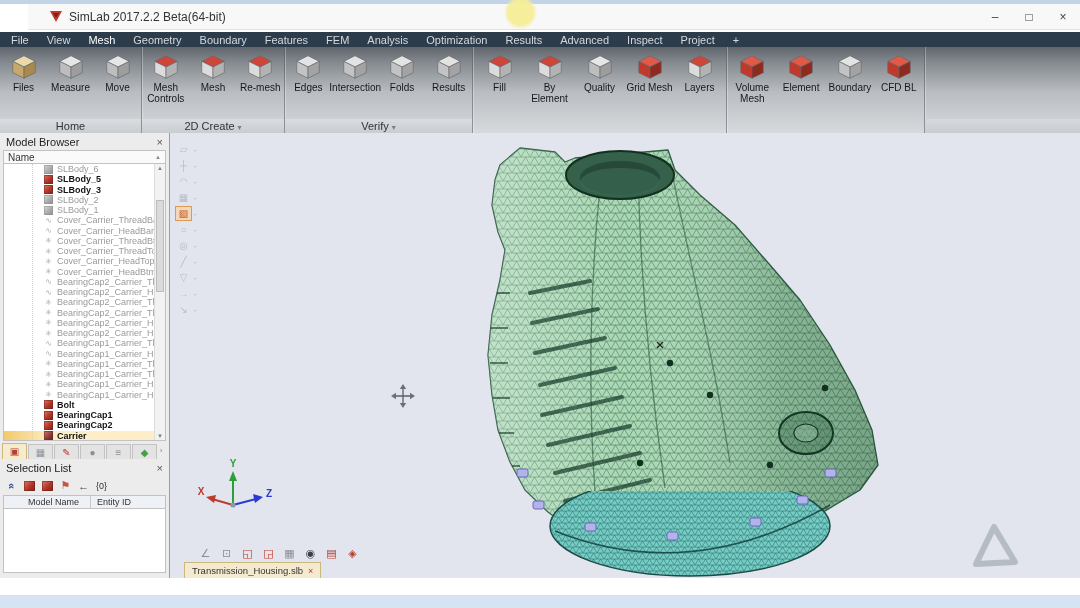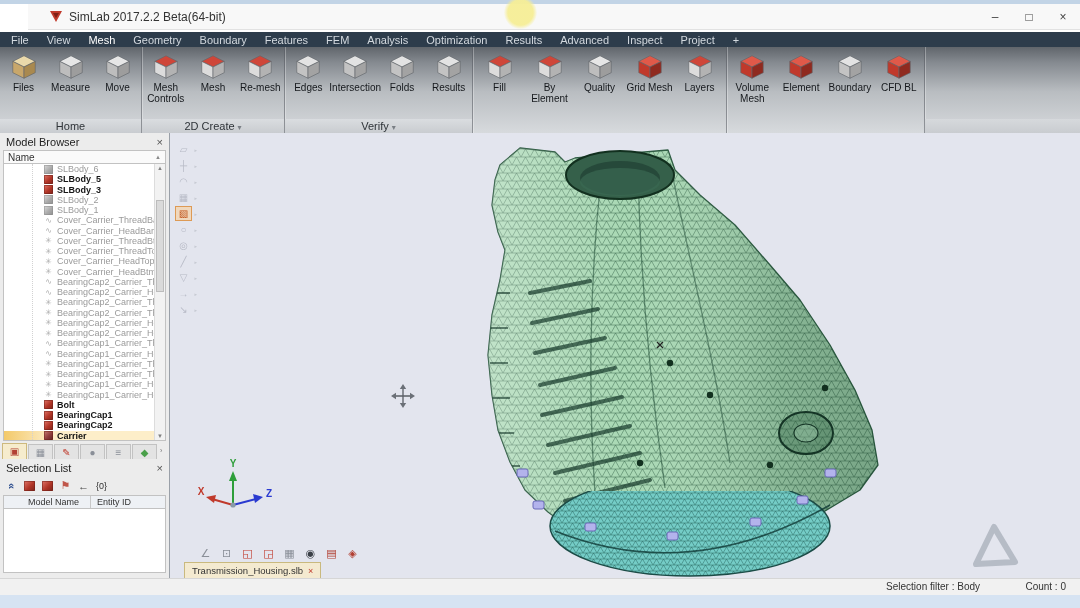--- a/index.html
+++ b/index.html
@@ -784,18 +784,14 @@
         <span class="vp-bt" data-glyph="layer-stack-icon" data-name="layer-stack-icon">▤</span>
 
         <span class="vp-bt" data-glyph="section-body-icon" data-name="section-body-icon">◈</span>
       </div>
     <div class="vp-tab" data-name="file-tab">
       <span data-name="file-tab-label">Transmission_Housing.slb</span>
       <span class="tab-close" data-name="close-icon">×</span>
     </div>
   </div>
 
-  <div class="statusbar" data-name="statusbar">
-    <span class="sb-filter" data-name="selection-filter-status">Selection filter : Body</span>
-    <span class="sb-count" data-name="count-status">Count : 0</span>
-  </div>
   <div class="bottom-strip" data-name="window-bottom-edge"></div>
 </div>
 
 </body></html>

